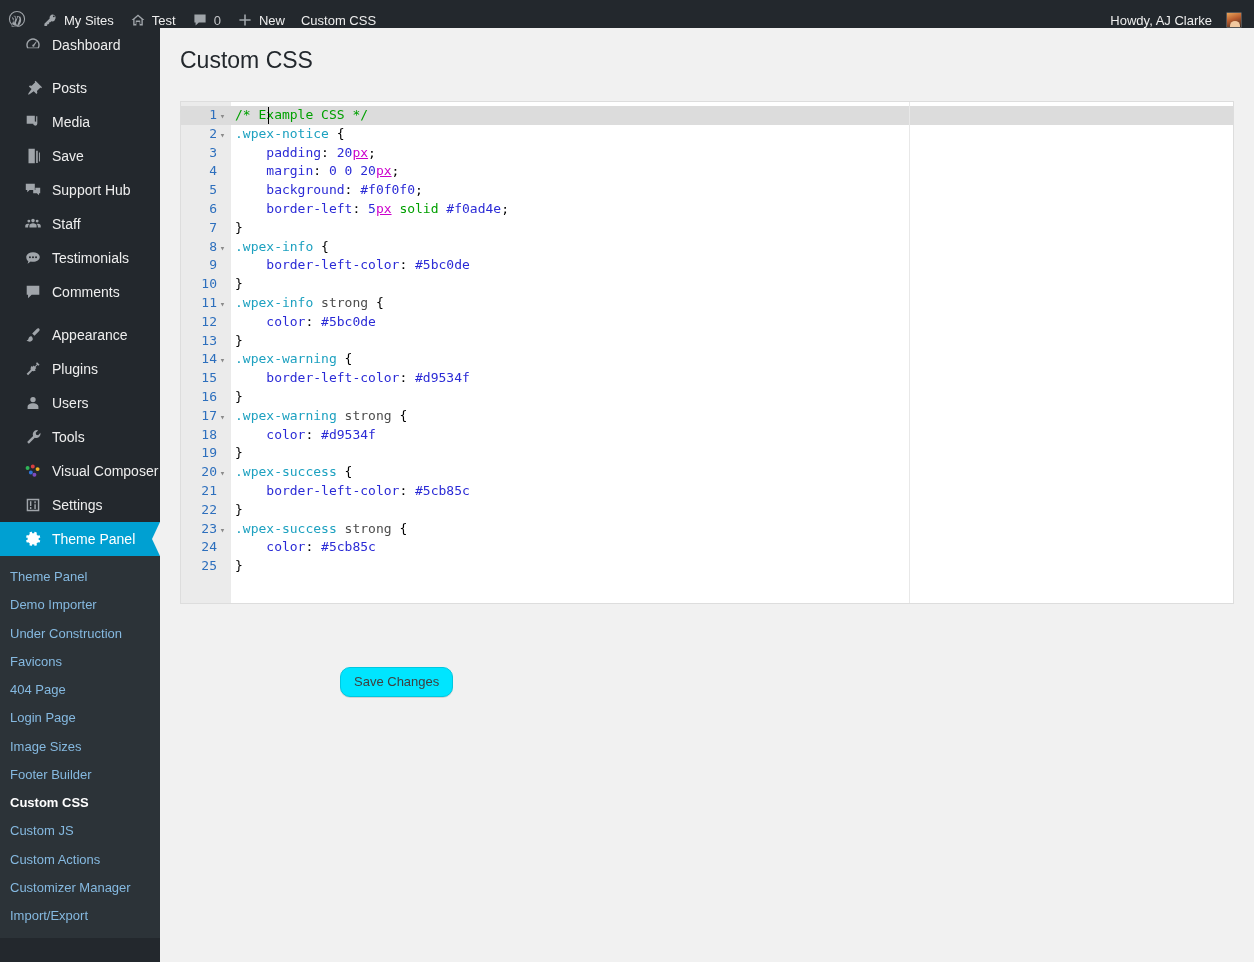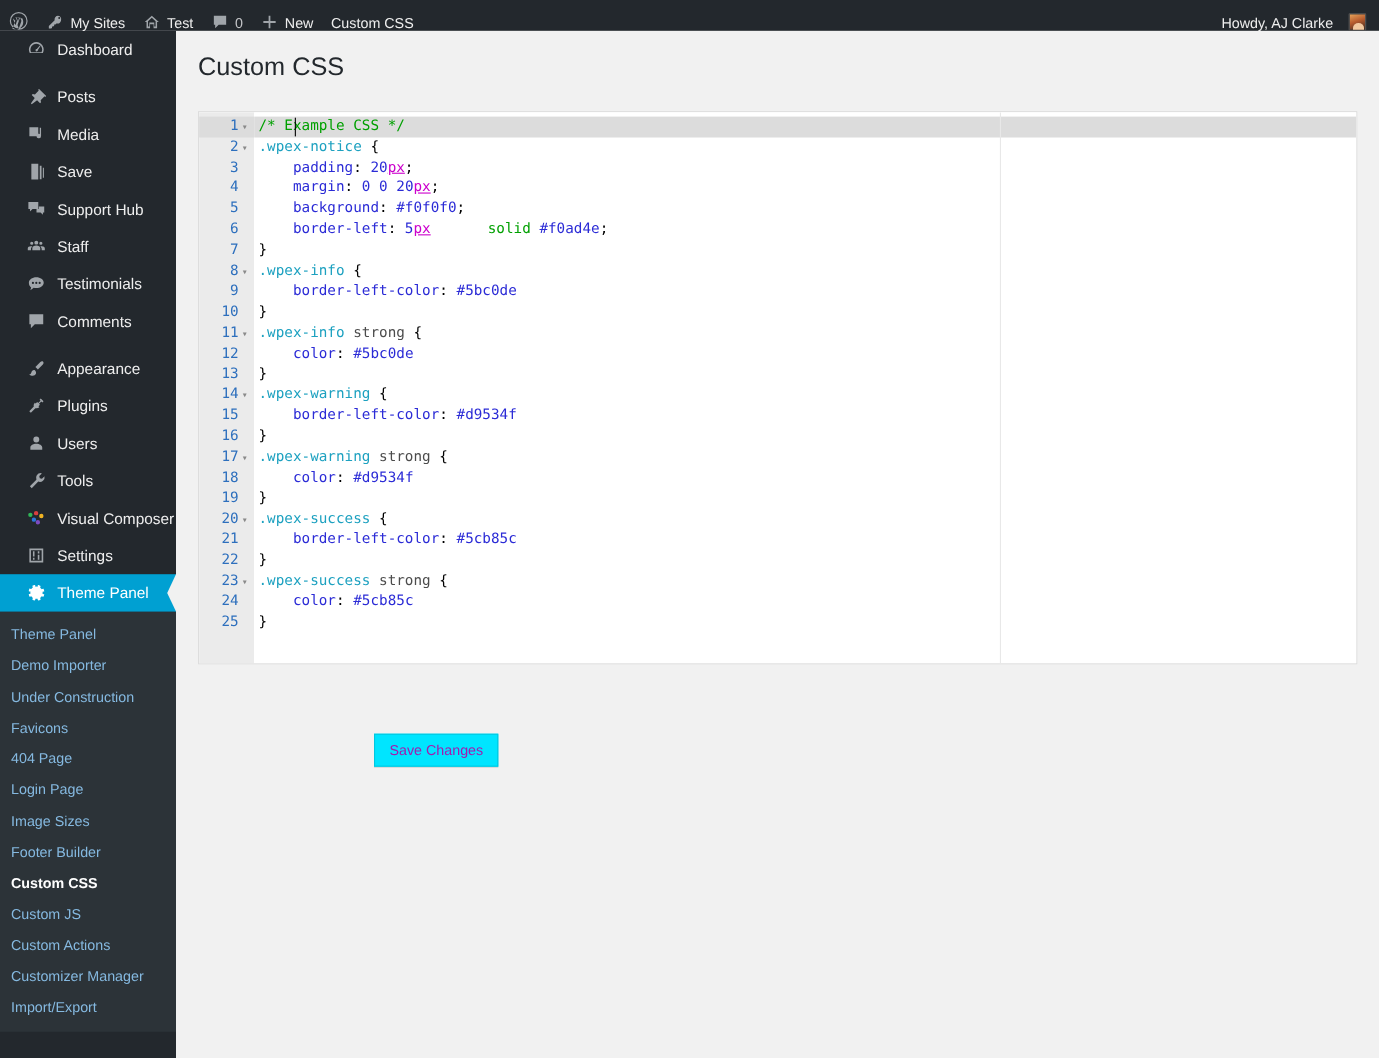--- a/index.html
+++ b/index.html
@@ -159,36 +159,36 @@
     padding-left: 4px;
     white-space: pre;
   }
   
   .t-comment  { color: #00a000; }
   .t-sel      { color: #1da1c0; }
   .t-tag      { color: #4c4c4c; }
   .t-prop     { color: #2b2bd6; }
   .t-num      { color: #2b2bd6; }
   .t-unit     { color: #cc00cc; text-decoration: underline; }
-  .t-kw       { color: #00a000; margin-left: 44px; }
+  .t-kw       { color: #00a000; }
   .t-punc     { color: #000; }
   .t-brace    { color: #000; }
   .t-val      { color: #2b2bd6; }
   #caret {
     position: absolute; left: 37px; top: 5px;
     width: 1px; height: 17px; background: #000;
   }
 
   
   #save-btn {
     position: absolute; left: 180px; top: 639px;
     background: #00e5ff;
-    color: #a21caf;
+    color: #404040;
     border: 1px solid #00c8e0;
-    border-radius: 0;
+    border-radius: 10px;
     padding: 6px 13px;
     font-size: 13px;
     line-height: 16px;
     cursor: pointer;
     box-shadow: 0 1px 0 rgba(0,0,0,.12);
     font-family: "Liberation Sans", sans-serif;
   }
 </style>
 </head>
 <body>

